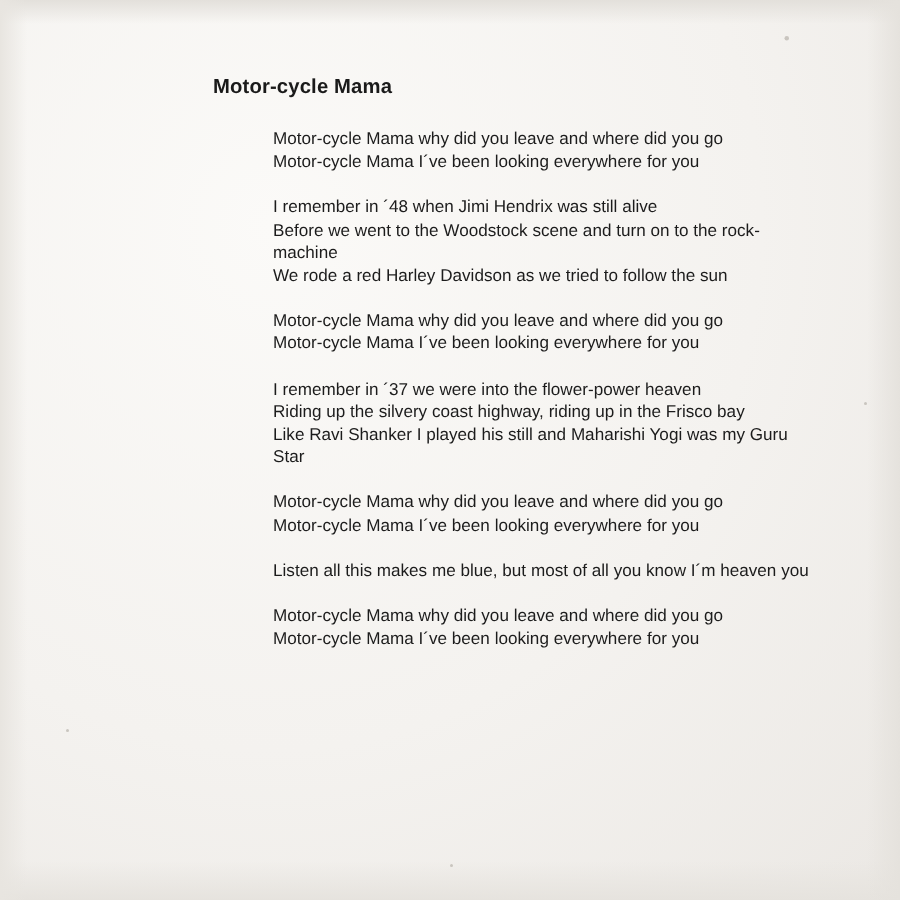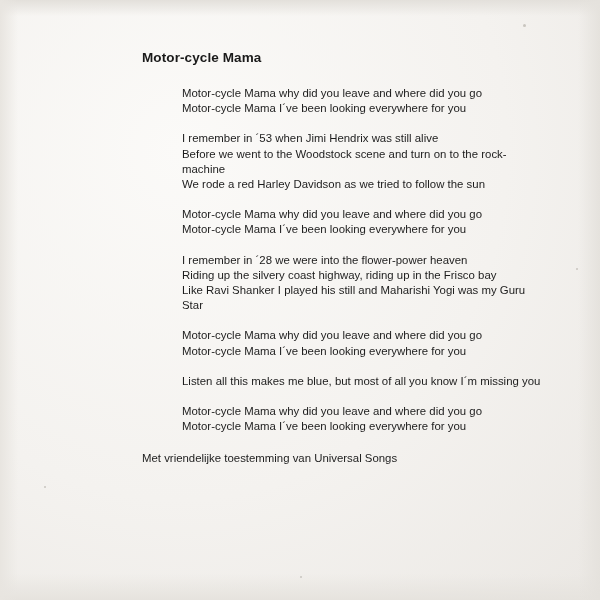--- a/index.html
+++ b/index.html
@@ -101,45 +101,44 @@
 
   <div class="content">
     <h1 class="title">Motor-cycle Mama</h1>
 
     <p class="stanza">
       <span class="line">Motor-cycle Mama why did you leave and where did you go</span>
       <span class="line">Motor-cycle Mama I´ve been looking everywhere for you</span>
     </p>
 
     <p class="stanza">
-      <span class="line">I remember in ´53 when Jimi Hendrix was still alive</span>
+      <span class="line">I remember in ´48 when Jimi Hendrix was still alive</span>
       <span class="line">Before we went to the Woodstock scene and turn on to the rock-machine</span>
       <span class="line">We rode a red Harley Davidson as we tried to follow the sun</span>
     </p>
 
     <p class="stanza">
       <span class="line">Motor-cycle Mama why did you leave and where did you go</span>
       <span class="line">Motor-cycle Mama I´ve been looking everywhere for you</span>
     </p>
 
     <p class="stanza">
-      <span class="line">I remember in ´28 we were into the flower-power heaven</span>
+      <span class="line">I remember in ´37 we were into the flower-power heaven</span>
       <span class="line">Riding up the silvery coast highway, riding up in the Frisco bay</span>
       <span class="line">Like Ravi Shanker I played his still and Maharishi Yogi was my Guru Star</span>
     </p>
 
     <p class="stanza">
       <span class="line">Motor-cycle Mama why did you leave and where did you go</span>
       <span class="line">Motor-cycle Mama I´ve been looking everywhere for you</span>
     </p>
 
     <p class="stanza">
-      <span class="line">Listen all this makes me blue, but most of all you know I´m missing you</span>
+      <span class="line">Listen all this makes me blue, but most of all you know I´m heaven you</span>
     </p>
 
     <p class="stanza">
       <span class="line">Motor-cycle Mama why did you leave and where did you go</span>
       <span class="line">Motor-cycle Mama I´ve been looking everywhere for you</span>
     </p>
 
-    <p class="credit">Met vriendelijke toestemming van Universal Songs</p>
   </div>
 </div>
 
 </body></html>

